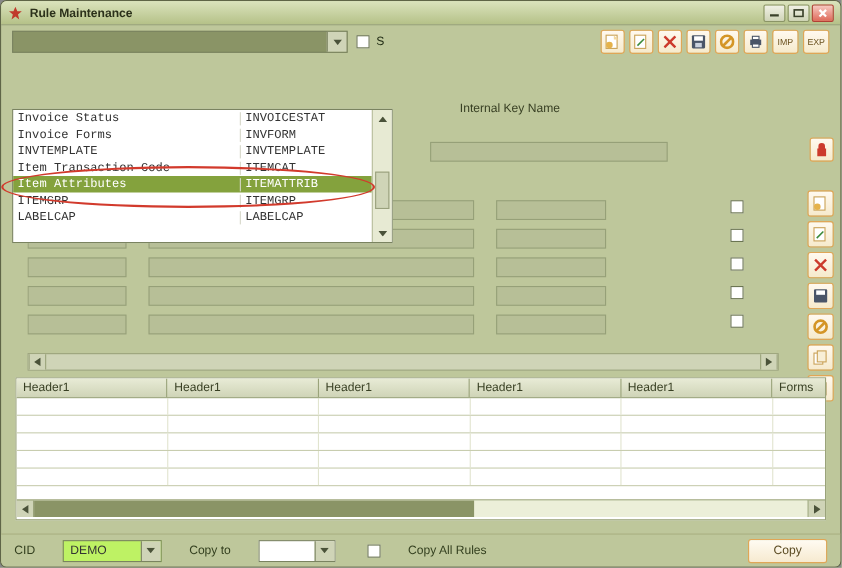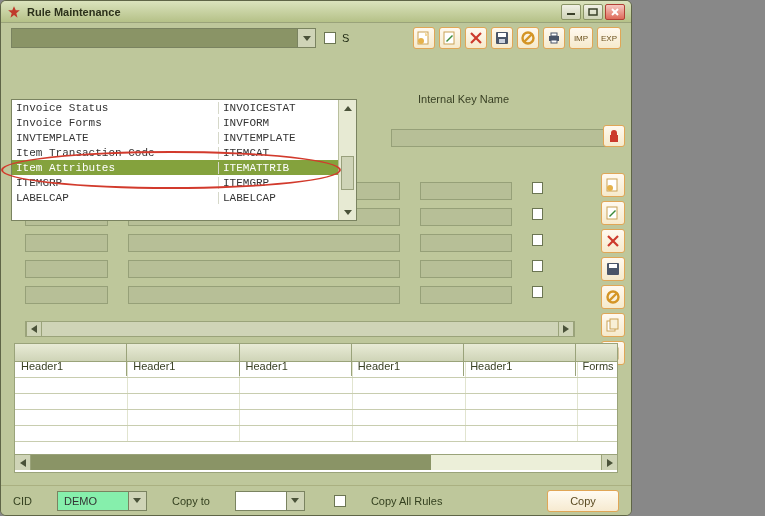--- a/index.html
+++ b/index.html
@@ -2,21 +2,21 @@
 <html><head>
 <meta charset="utf-8">
 <style>
   :root{
     --olive:#8a9466; --olive-dk:#6b7552; --olive-br:#9aa37a; --olive-lt:#cfd4b7;
     --bg:#bec79b; --panel:#d7dcbf; --field:#b7bf97; --cream:#ecebdf;
     --text:#1e2912; --orange:#e0a656; --red:#cc3a2c; --white:#ffffff;
   }
   *{box-sizing:border-box}
   body{margin:0;font-family:"Segoe UI",Tahoma,Arial,sans-serif;font-size:11px;color:var(--text);background:#888}
-  .window{width:632px;height:516px;background:var(--bg);border:1px solid #5f6547;border-radius:6px;position:relative;overflow:hidden}
+  .window{width:765px;height:516px;background:var(--bg);border:1px solid #5f6547;border-radius:6px;position:relative;overflow:hidden}
   
   .titlebar{height:22px;background:linear-gradient(#dbe3bd,#b5c188);display:flex;align-items:center;padding:0 6px;border-bottom:1px solid #9aa37a}
   .titlebar .star{width:14px;height:14px;margin-right:6px}
   .titlebar .title{font-weight:bold;color:#2c311b}
   .winbtns{margin-left:auto;display:flex;gap:2px}
   .wbtn{width:20px;height:16px;border:1px solid #8a9466;background:linear-gradient(#f1f1e6,#cfd4b7);border-radius:2px;display:flex;align-items:center;justify-content:center;font-size:9px;font-weight:bold;color:#3a412a}
   .wbtn.close{background:linear-gradient(#f7c9c1,#de6a5a);border-color:#b14035;color:#fff}
   .wbtn.close .x-line{stroke:#fff}
   
   .toolbar{height:30px;display:flex;align-items:center;padding:3px 10px;gap:4px}
@@ -42,21 +42,21 @@
   .labelbox{width:90px;height:18px;background:var(--field);border:1px solid #96a078}
   .inputbox{width:296px;height:18px;background:var(--field);border:1px solid #96a078}
   .rowchk{width:12px;height:12px;border:1px solid #6b7552;background:#fff;margin-left:auto;margin-right:8px}
   .hscroll{position:absolute;left:24px;bottom:184px;right:56px;height:16px;background:var(--olive-lt);border:1px solid #9aa37a;display:flex;align-items:center}
   .hscroll .arrow{width:16px;height:100%;background:var(--olive-lt);display:flex;align-items:center;justify-content:center;border-left:1px solid #9aa37a;border-right:1px solid #9aa37a}
   .hscroll .track{flex:1;position:relative;background:#ecefd9}
   .hscroll .thumb{position:absolute;left:0;height:100%;width:320px;background:var(--olive)}
   
   .tablewrap{position:absolute;left:13px;right:13px;top:310px;height:130px;border:1px solid #9aa37a;background:#fff;overflow:hidden}
   .thead{display:flex;background:linear-gradient(#e8ebd6,#cfd4b7);border-bottom:1px solid #9aa37a;height:18px;position:relative}
-  .th{border-right:1px solid #9aa37a;padding:16px 6px;color:#394024;font-size:11px;width:145px;white-space:nowrap;overflow:hidden}
+  .th{border-right:1px solid #9aa37a;padding:2px 6px;color:#394024;font-size:11px;width:145px;white-space:nowrap;overflow:hidden}
   .th.last-th{width:50px;border-right:none}
   .tbody{height:92px;overflow:hidden}
   .tr{display:flex;height:16px;border-bottom:1px solid #c8cdaf}
   .td{width:145px;border-right:1px solid #e1e4cf;height:100%}
   .td.last-td{width:50px;border-right:none}
   .tfoot-scroll{height:16px;display:flex;align-items:center;background:var(--olive-lt);border-top:1px solid #9aa37a}
   .tfoot-scroll .arrow{width:16px;height:100%;display:flex;align-items:center;justify-content:center;border-right:1px solid #9aa37a}
   .tfoot-scroll .arrow.right-arrow{border-right:none;border-left:1px solid #9aa37a}
   .tfoot-scroll .track{flex:1;background:#ecefd9;position:relative;height:100%}
   .tfoot-scroll .thumb{position:absolute;left:0;height:100%;width:400px;background:var(--olive)}
@@ -387,21 +387,21 @@
             </svg>
           </div>
       </div>
     </div>
 
     <div class="anno"></div>
   </div>
 
   <div class="bottombar">
     <span class="lbl">CID</span>
-    <div class="combo" style="min-width:90px;width:90px;background:#86efac;color:#333">
+    <div class="combo" style="min-width:90px;width:90px;background:#bef264;color:#333">
       <span class="val" style="color:#333">DEMO</span>
       <span class="ddbtn">
           <svg width="8" height="5">
             <polygon points="0,0 8,0 4,5" fill="#4a5239"></polygon>
           </svg>
         </span>
     </div>
     <span class="lbl" style="">Copy to</span>
     <div class="combo" style="min-width:70px;width:70px;background:#fff;color:#333">
       <span class="val"></span>

